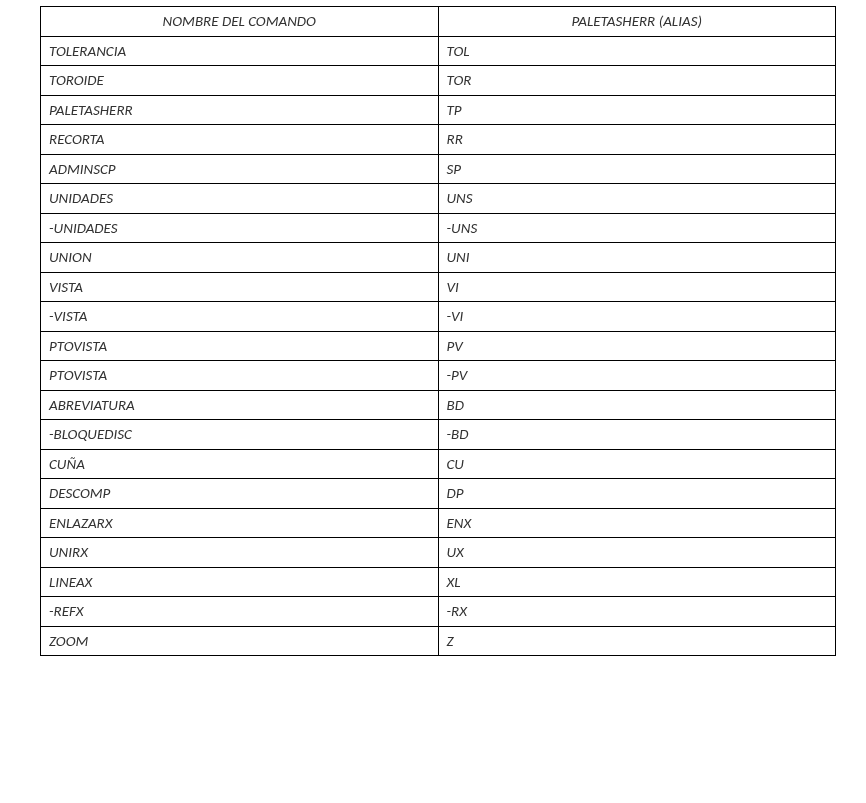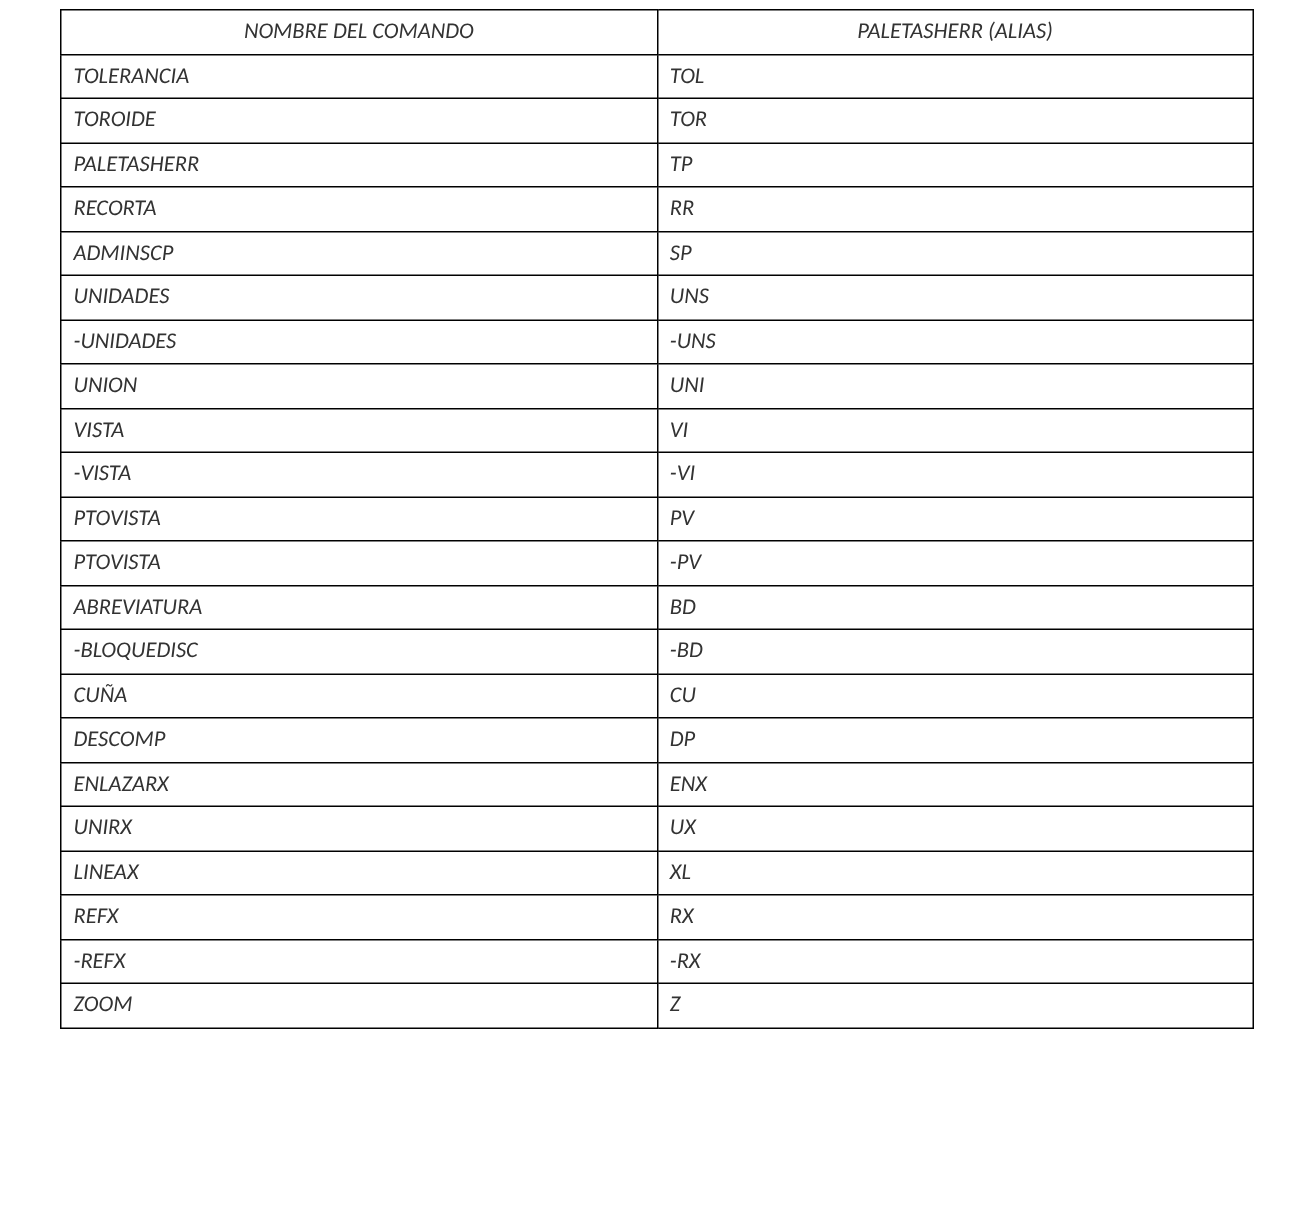--- a/index.html
+++ b/index.html
@@ -125,24 +125,20 @@
       </tr>
       <tr>
         <td>UNIRX</td>
         <td>UX</td>
       </tr>
       <tr>
         <td>LINEAX</td>
         <td>XL</td>
       </tr>
       <tr>
-        <td>REFX</td>
-        <td>RX</td>
-      </tr>
-      <tr>
         <td>-REFX</td>
         <td>-RX</td>
       </tr>
       <tr>
         <td>ZOOM</td>
         <td>Z</td>
       </tr>
 
     </tbody>
   </table>

